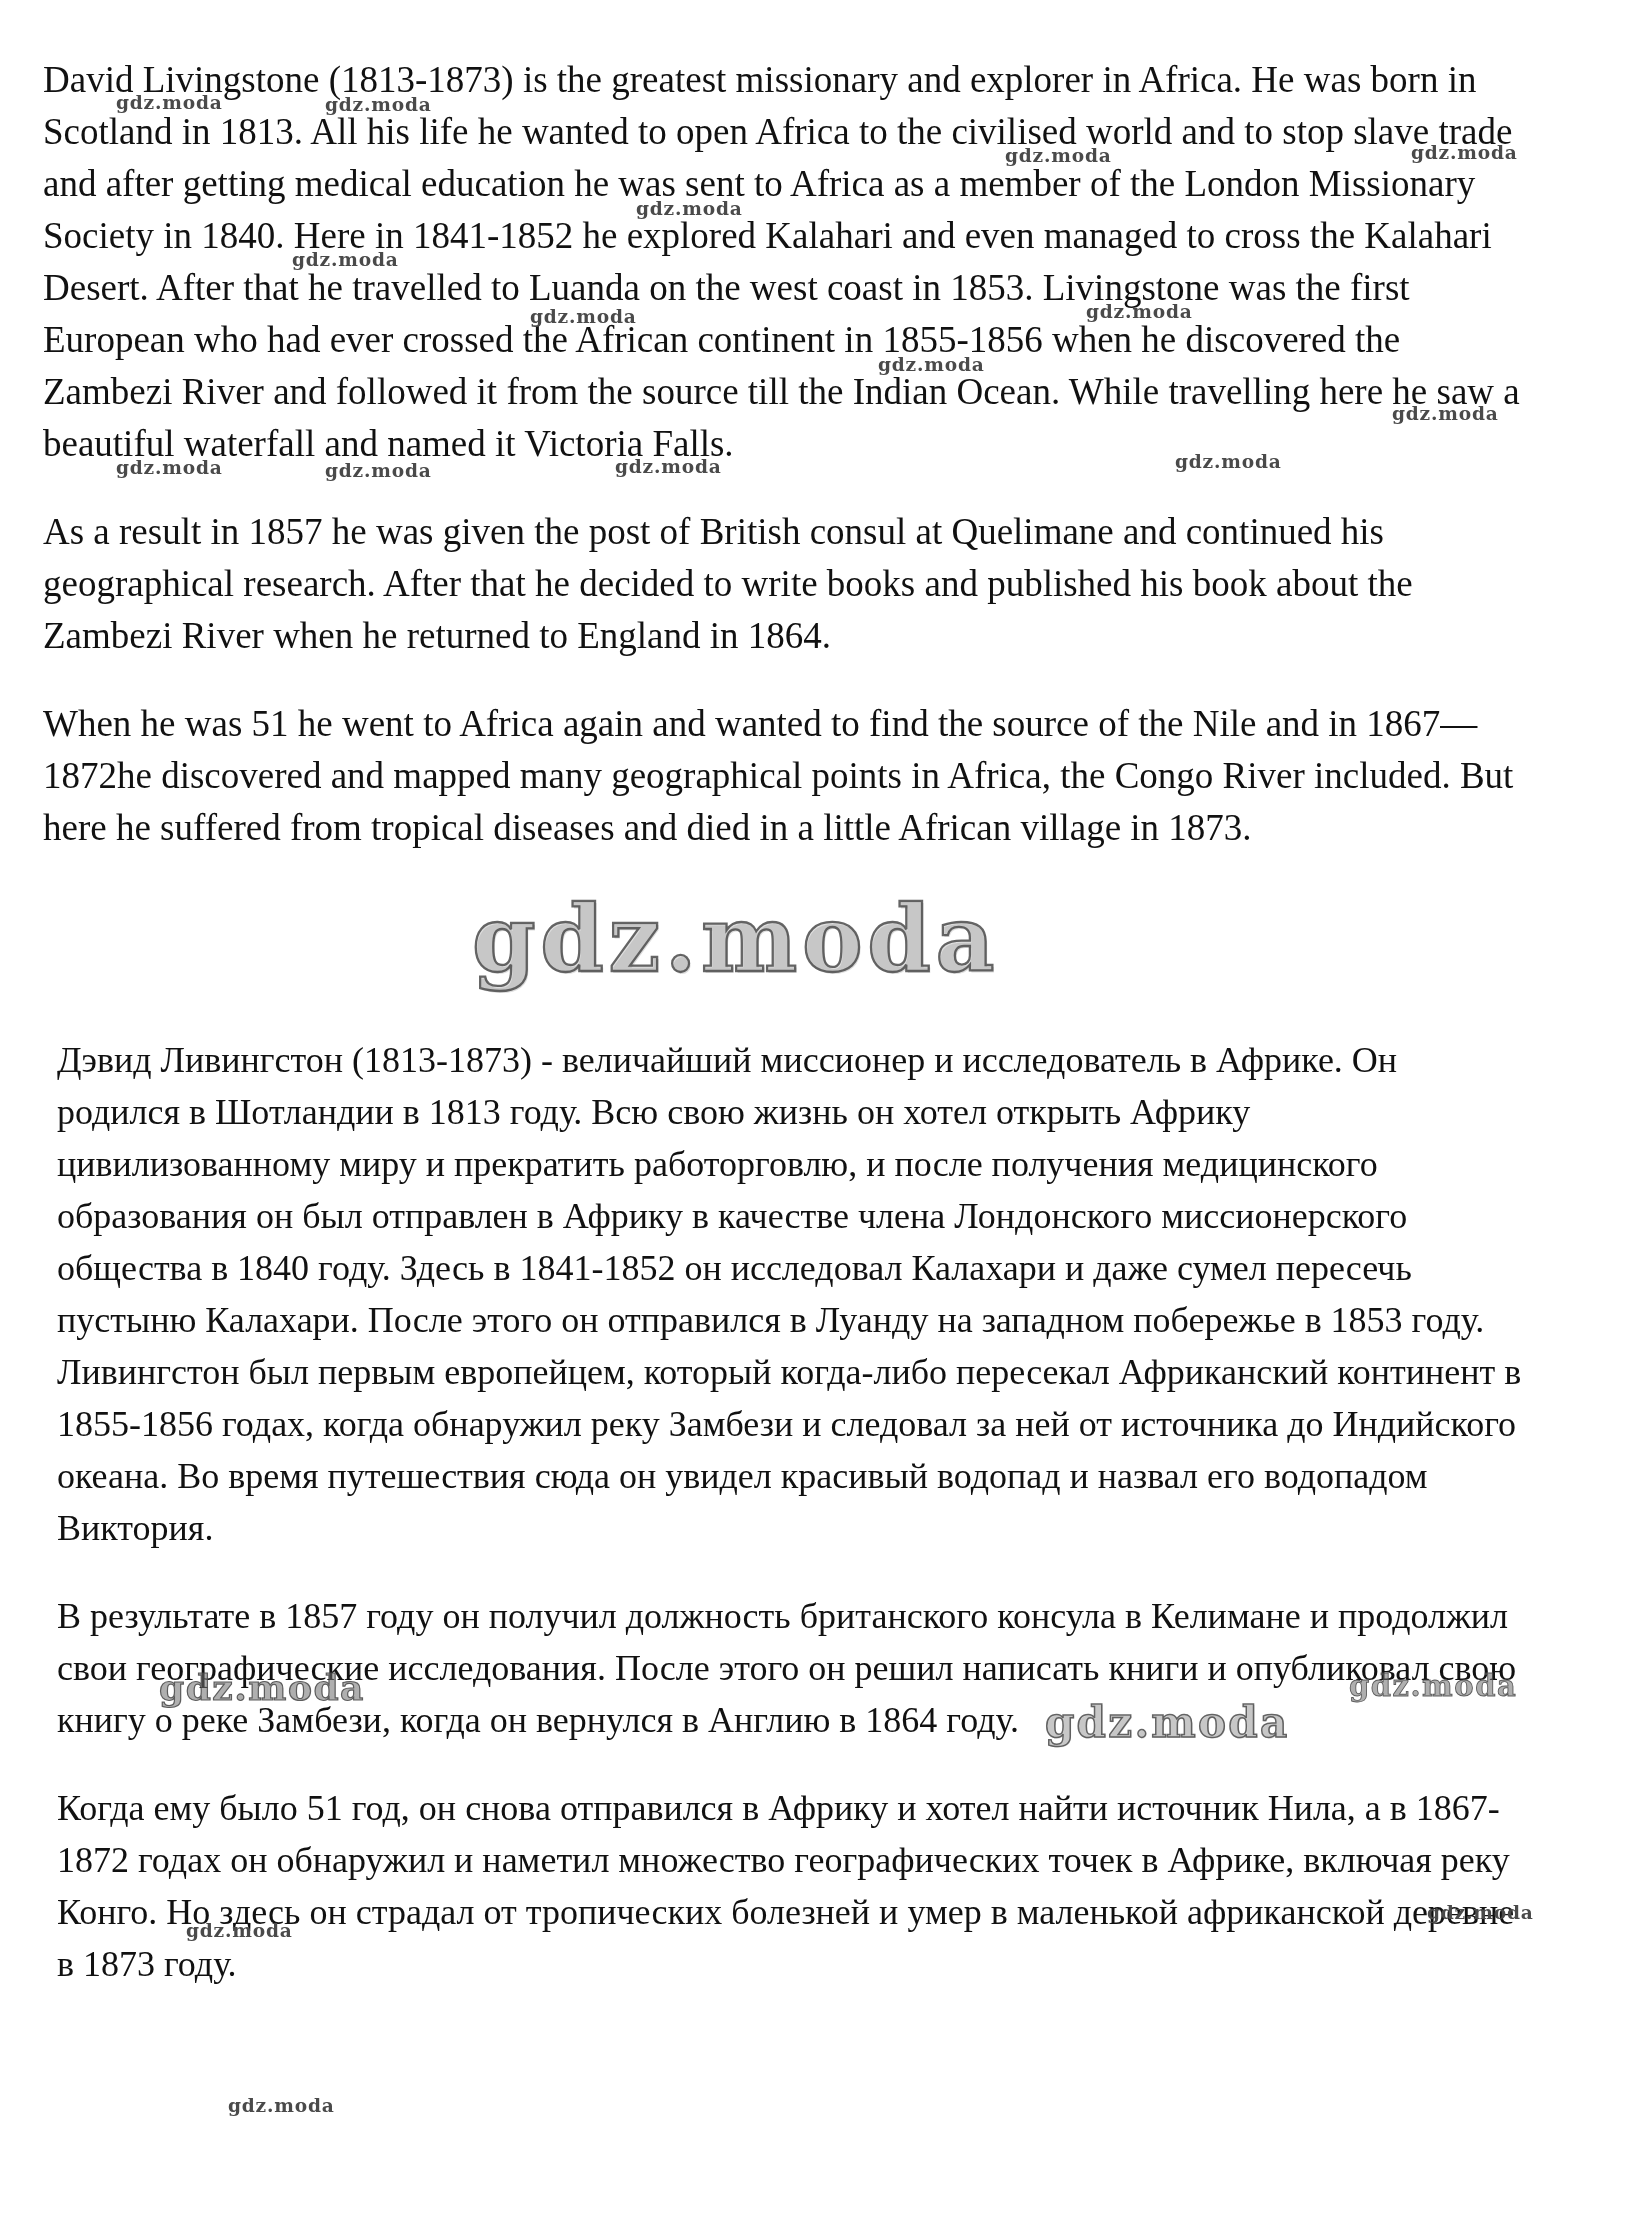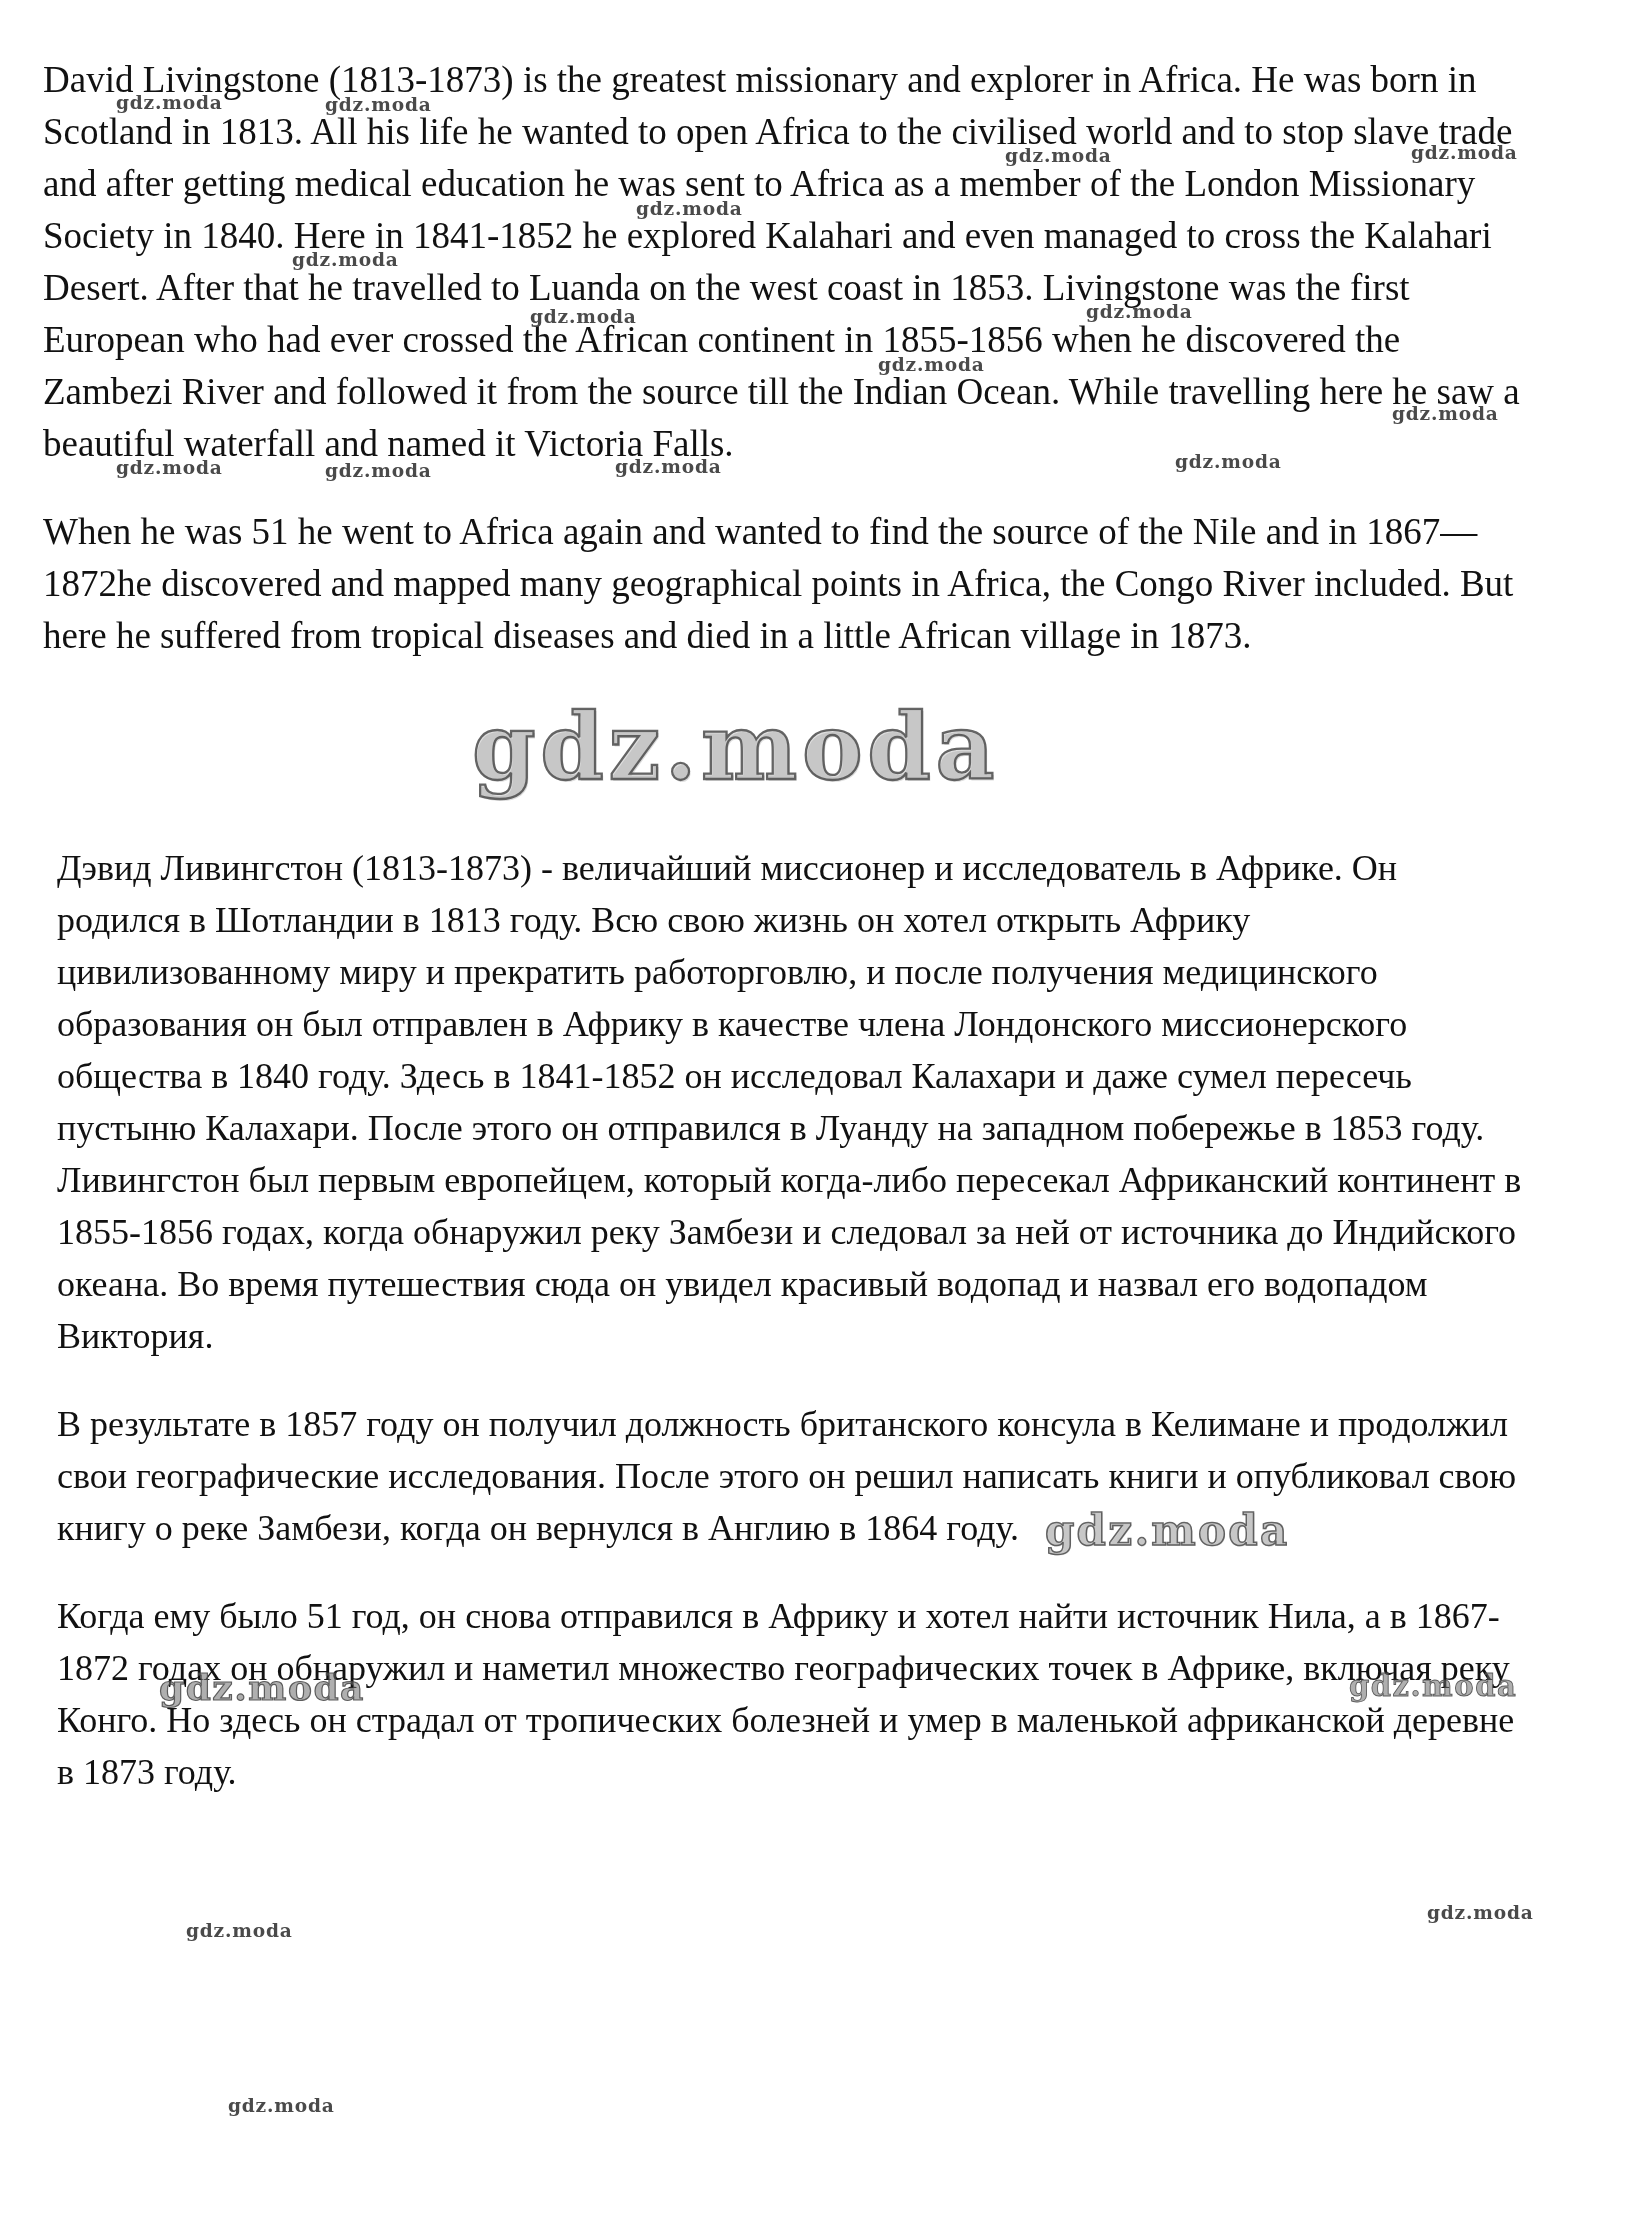--- a/index.html
+++ b/index.html
@@ -82,20 +82,21 @@
     text-shadow: 0.8px 0.8px 0 rgba(120,120,120,0.25);
   }
 </style>
 </head>
 <body>
 
 <div class="page">
 
   <div class="text-block en">
     <p>David Livingstone (1813-1873) is the greatest missionary and explorer in Africa. He was born in Scotland in 1813. All his life he wanted to open Africa to the civilised world and to stop slave trade and after getting medical education he was sent to Africa as a member of the London Missionary Society in 1840. Here in 1841-1852 he explored Kalahari and even managed to cross the Kalahari Desert. After that he travelled to Luanda on the west coast in 1853. Livingstone was the first European who had ever crossed the African continent in 1855-1856 when he discovered the Zambezi River and followed it from the source till the Indian Ocean. While travelling here he saw a beautiful waterfall and named it Victoria Falls.</p>
+    <p>As a result in 1857 he was given the post of British consul at Quelimane and continued his geographical research. After that he decided to write books and published his book about the Zambezi River when he returned to England in 1864.</p>
     <p>When he was 51 he went to Africa again and wanted to find the source of the Nile and in 1867—1872he discovered and mapped many geographical points in Africa, the Congo River included. But here he suffered from tropical diseases and died in a little African village in 1873.</p>
   </div>
 
   <div class="wm-big-wrap">
     <span class="wm wm-big">gdz.moda</span>
   </div>
 
   <div class="text-block ru">
     <p>
       <span>Дэвид Ливингстон (1813-1873) - величайший миссионер и исследователь в Африке. Он родился в Шотландии в 1813 году. Всю свою жизнь он хотел открыть Африку цивилизованному миру и прекратить работорговлю, и после получения медицинского образования он был отправлен в Африку в качестве члена Лондонского миссионерского общества в 1840 году. Здесь в 1841-1852 он исследовал Калахари и даже сумел пересечь пустыню Калахари. После этого он отправился в Луанду на западном побережье в 1853 году. Ливингстон был первым европейцем, который когда-либо пересекал Африканский континент в 1855-1856 годах, когда обнаружил реку Замбези и следовал за ней от источника до Индийского океана. Во время путешествия сюда он увидел красивый водопад и назвал его водопадом Виктория.</span>

